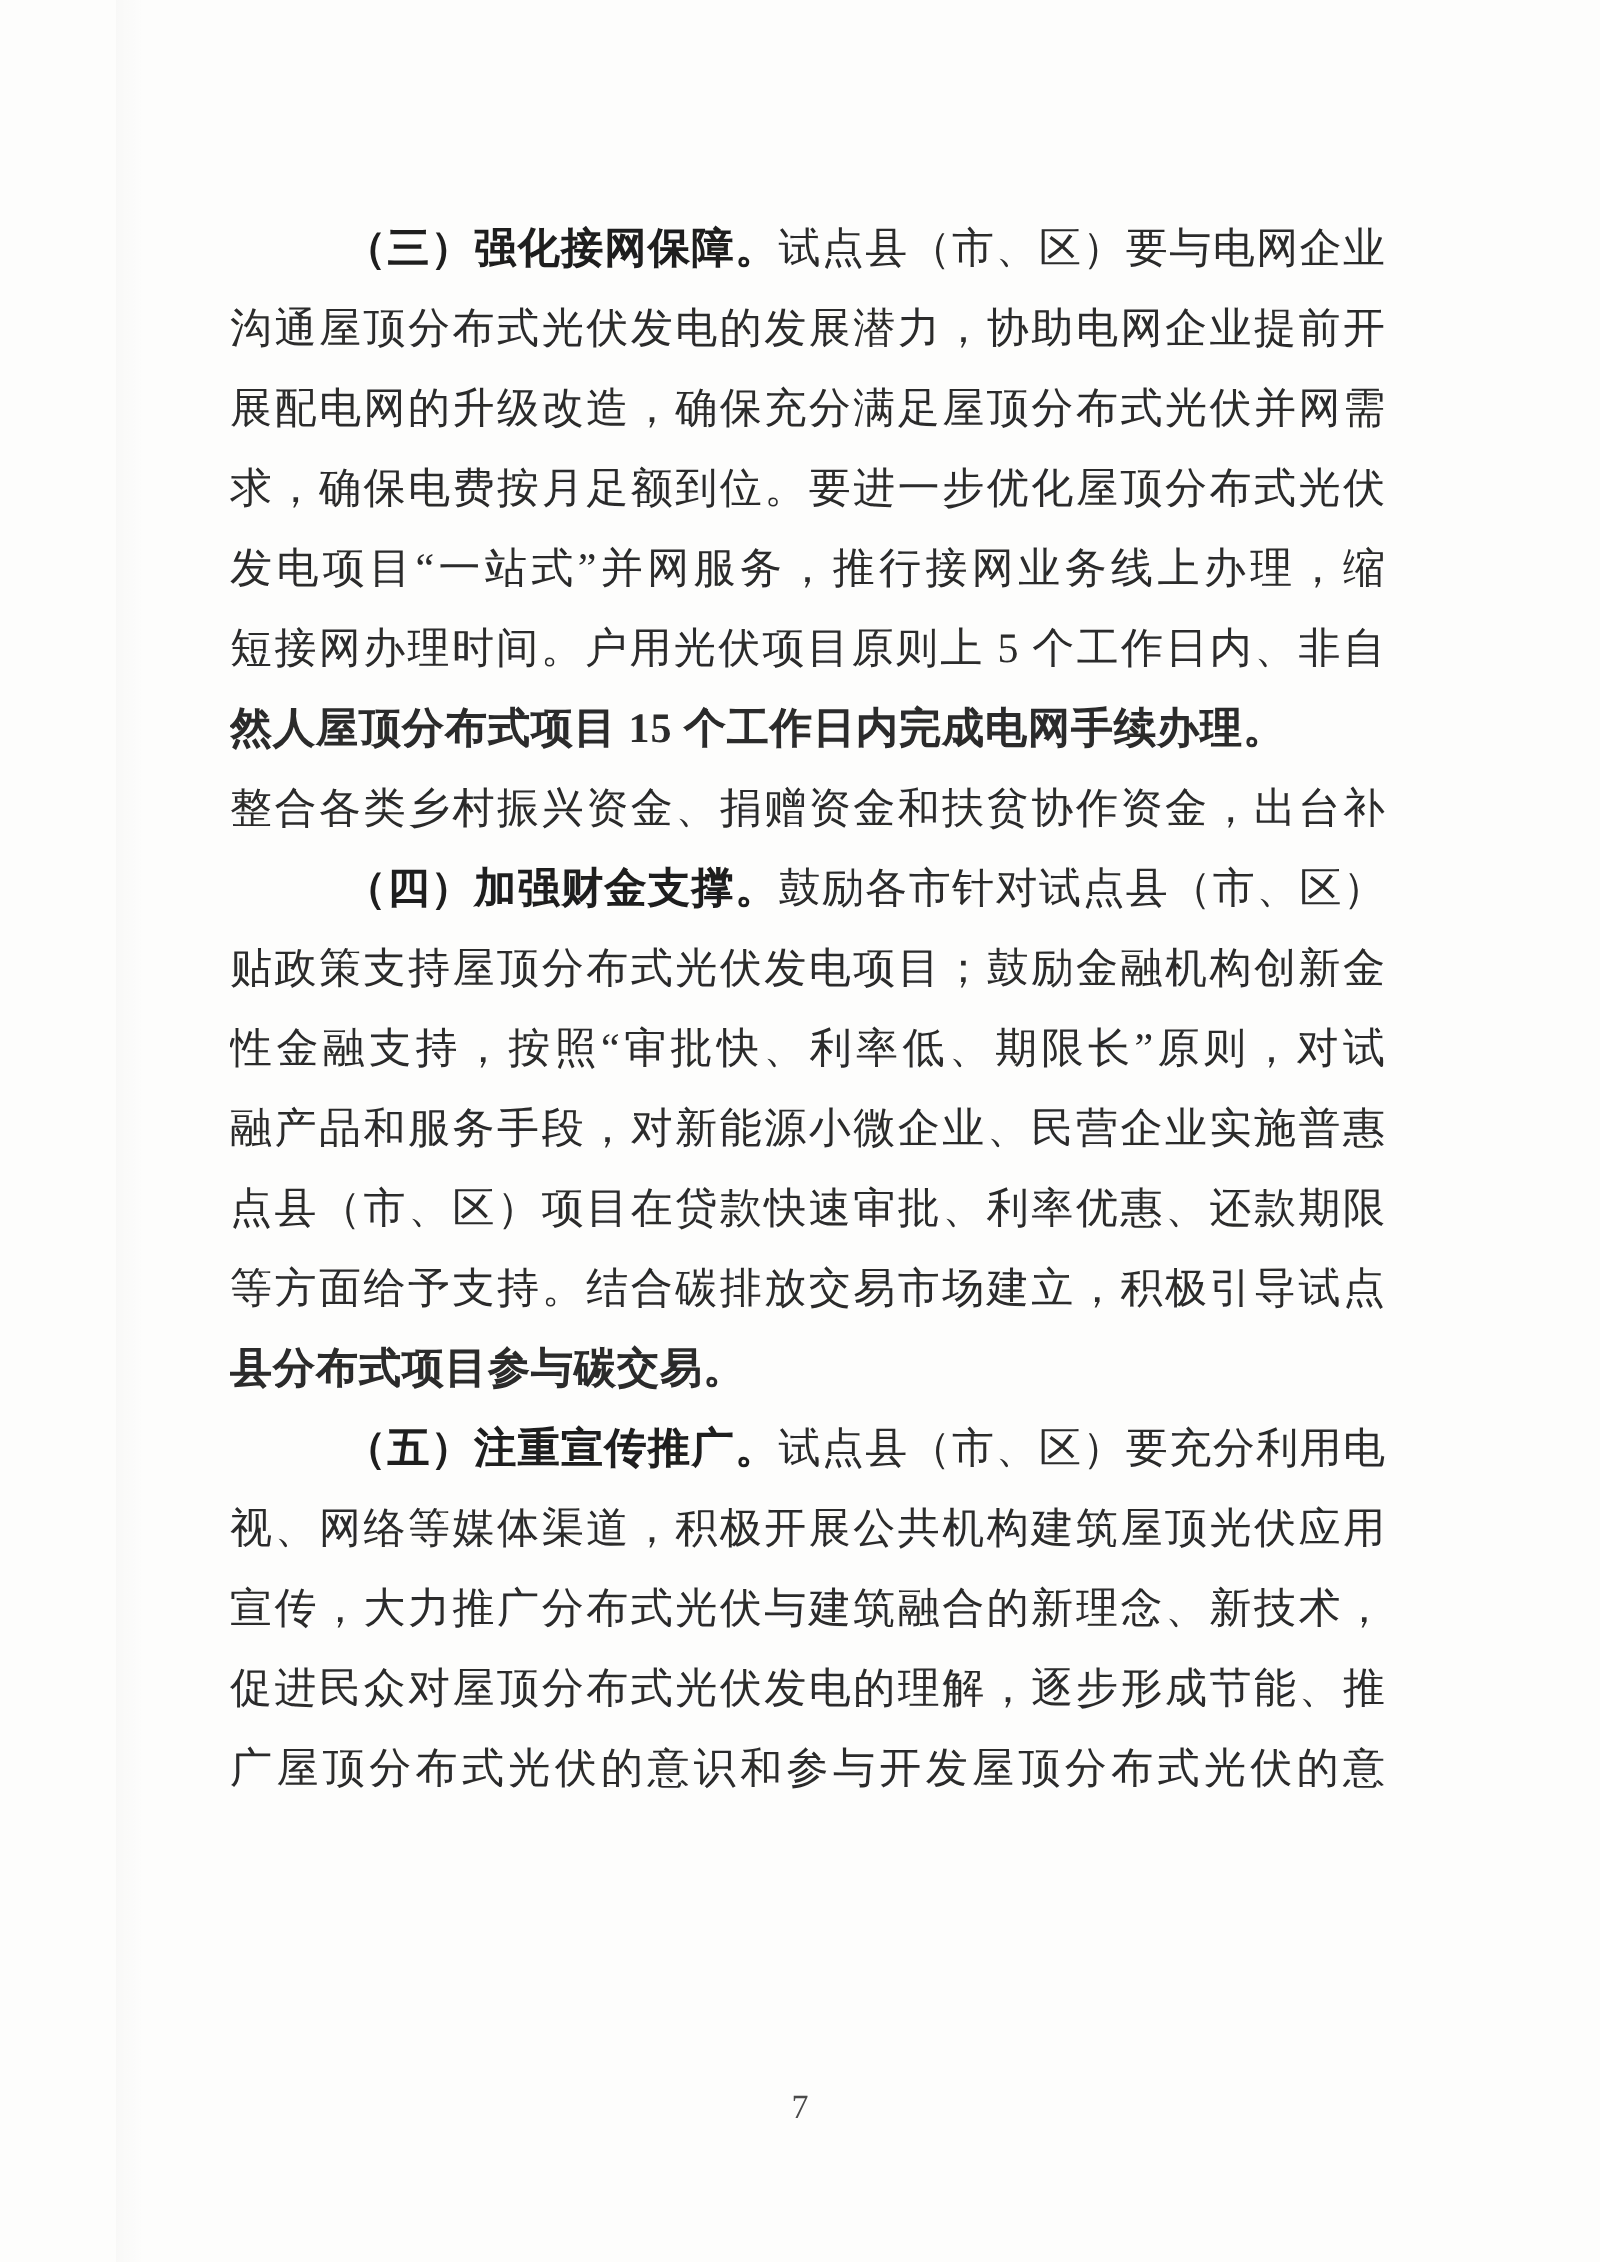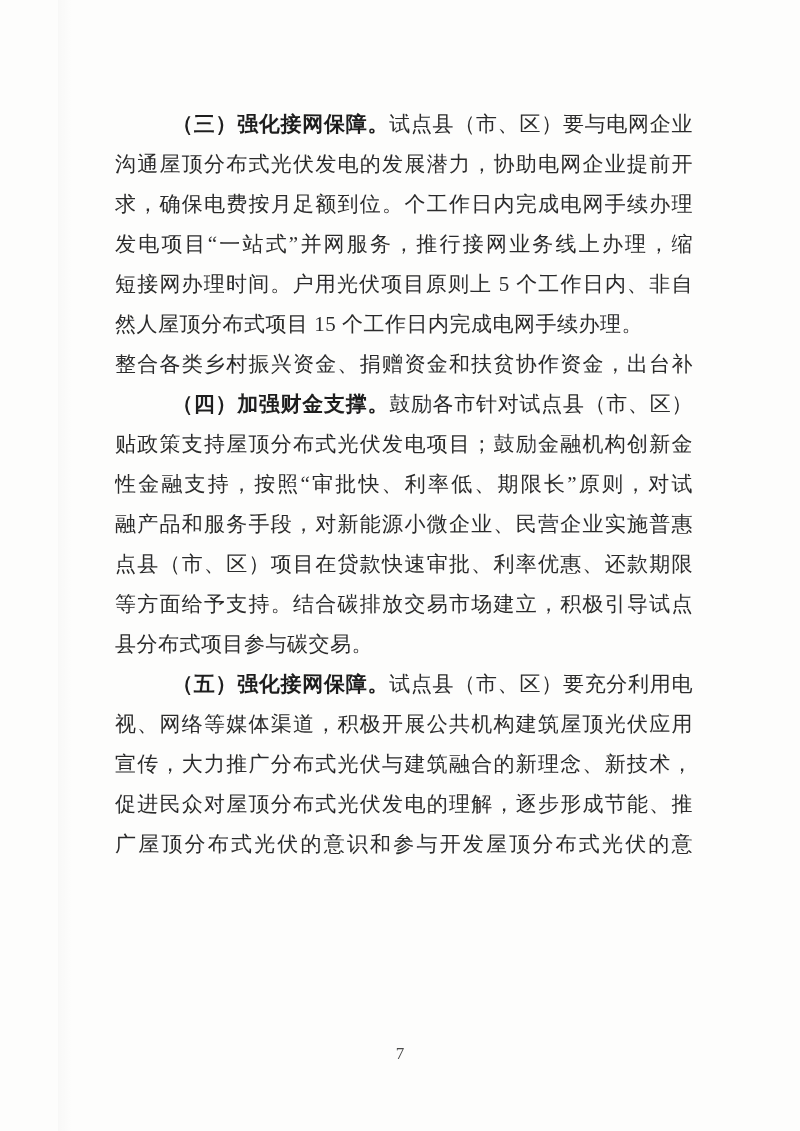--- a/index.html
+++ b/index.html
@@ -42,20 +42,21 @@
     text-align: justify;
     text-align-last: justify;
     text-justify: inter-character;
     overflow: hidden;
     white-space: normal;
   }
   .line.first { text-indent: 57px; }
   .line.para-last {
     text-align: left;
     text-align-last: left;
+    font-weight: bold;
   }
   .section-heading {
     font-weight: 700;
     color: #1e1e1e;
   }
   .page-footer {
     position: absolute;
     left: 0;
     top: 1042px;
     width: 100%;
@@ -70,37 +71,38 @@
 </style>
 </head>
 <body>
 
 <div class="page" style="background: rgb(253, 253, 252); color: rgb(43, 43, 43);">
   <div class="scan-streak"></div>
   <main class="doc-body" id="doc-body">
       <div class="paragraph">
         <div class="line first"><b class="section-heading" style="color: rgb(30, 30, 30);">（三）强化接网保障。</b><span>试点县（市、区）要与电网企业</span></div>
         <div class="line">沟通屋顶分布式光伏发电的发展潜力，协助电网企业提前开</div>
-        <div class="line">求，确保电费按月足额到位。个工作日内完成电网手续办理</div>
+        <div class="line">展配电网的升级改造，确保充分满足屋顶分布式光伏并网需</div>
+        <div class="line">求，确保电费按月足额到位。要进一步优化屋顶分布式光伏</div>
         <div class="line">发电项目“一站式”并网服务，推行接网业务线上办理，缩</div>
         <div class="line">短接网办理时间。户用光伏项目原则上 5 个工作日内、非自</div>
         <div class="line para-last">然人屋顶分布式项目 15 个工作日内完成电网手续办理。</div>
       </div>
       <div class="paragraph">
         <div class="line">整合各类乡村振兴资金、捐赠资金和扶贫协作资金，出台补</div>
         <div class="line first"><b class="section-heading" style="color: rgb(30, 30, 30);">（四）加强财金支撑。</b><span>鼓励各市针对试点县（市、区）</span></div>
         <div class="line">贴政策支持屋顶分布式光伏发电项目；鼓励金融机构创新金</div>
         <div class="line">性金融支持，按照“审批快、利率低、期限长”原则，对试</div>
         <div class="line">融产品和服务手段，对新能源小微企业、民营企业实施普惠</div>
         <div class="line">点县（市、区）项目在贷款快速审批、利率优惠、还款期限</div>
         <div class="line">等方面给予支持。结合碳排放交易市场建立，积极引导试点</div>
         <div class="line para-last">县分布式项目参与碳交易。</div>
       </div>
       <div class="paragraph">
-        <div class="line first"><b class="section-heading" style="color: rgb(30, 30, 30);">（五）强化接网保障。</b><span>试点县（市、区）要充分利用电</span></div>
+        <div class="line first"><b class="section-heading" style="color: rgb(30, 30, 30);">（五）注重宣传推广。</b><span>试点县（市、区）要充分利用电</span></div>
         <div class="line">视、网络等媒体渠道，积极开展公共机构建筑屋顶光伏应用</div>
         <div class="line">宣传，大力推广分布式光伏与建筑融合的新理念、新技术，</div>
         <div class="line">促进民众对屋顶分布式光伏发电的理解，逐步形成节能、推</div>
         <div class="line">广屋顶分布式光伏的意识和参与开发屋顶分布式光伏的意</div>
       </div>
     </main>
   <footer class="page-footer">
     <span class="page-number" style="color: rgb(74, 74, 74);">7</span>
   </footer>
 </div>

